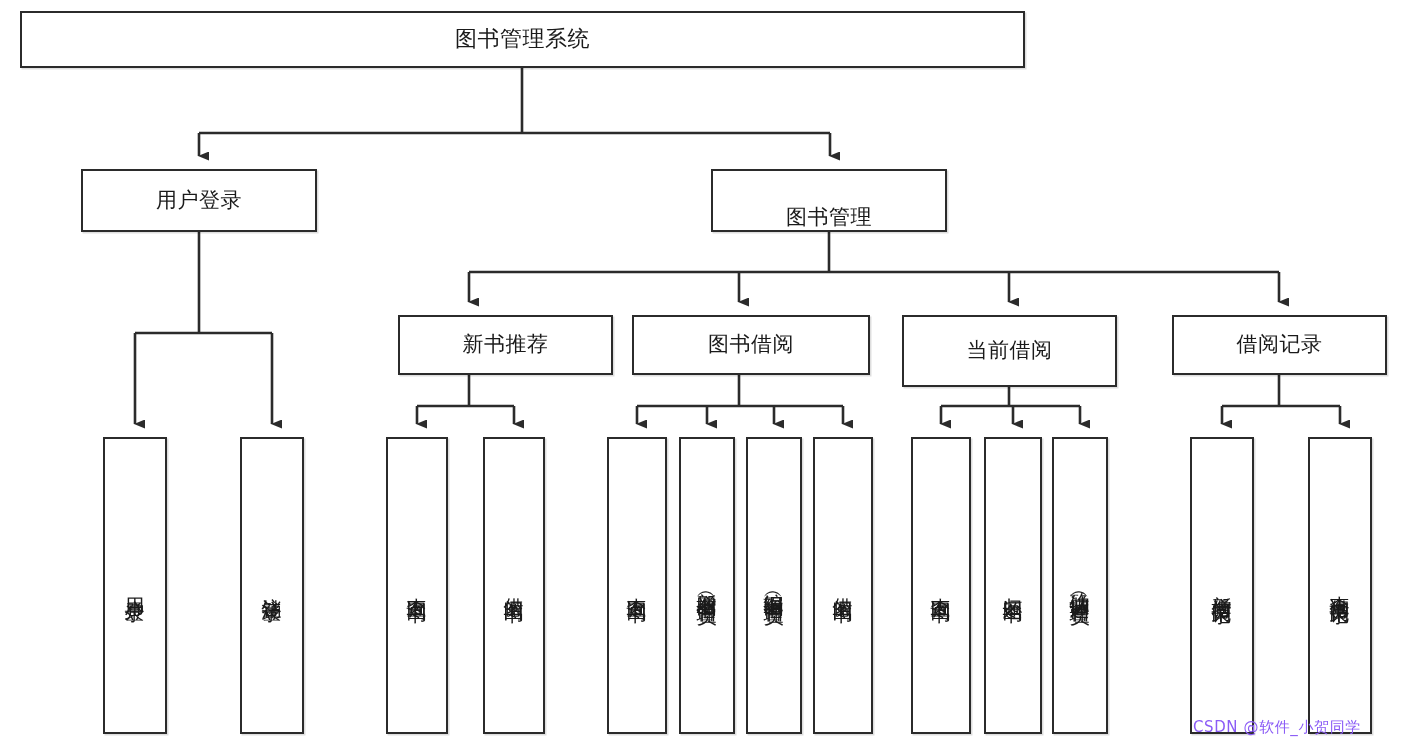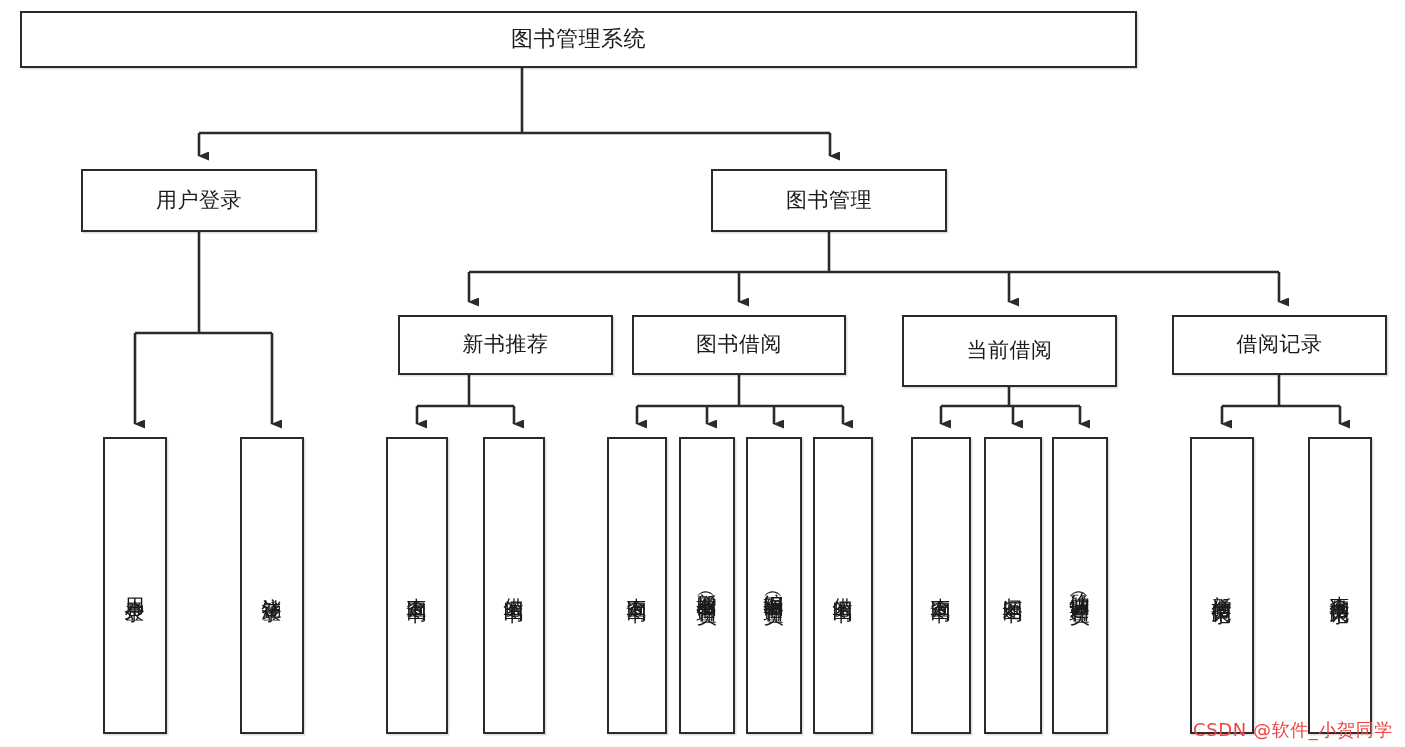--- a/index.html
+++ b/index.html
@@ -50,22 +50,22 @@
   .node.vert .label {
     writing-mode: vertical-rl;
     text-orientation: upright;
     font-size: 20px;
     letter-spacing: 2px;
     line-height: 1.0;
   }
   .node.root .label { font-size: 22px; }
   .watermark {
     position: absolute;
-    color: #ef4444;
-    font-size: 18px;
+    color: #8b5cf6;
+    font-size: 15px;
     white-space: nowrap;
     pointer-events: none;
     letter-spacing: 0.6px;
   }
 </style>
 </head>
 <body>
 
 <div id="diagram-root">
 
@@ -117,35 +117,35 @@
       <path d="M1013,406 L1013,424" marker-end="url(#arrowhead)"></path>
       <path d="M1080,406 L1080,424" marker-end="url(#arrowhead)"></path>
 
       <path d="M1279,375 L1279,406"></path>
       <path d="M1222,406 L1340,406"></path>
       <path d="M1222,406 L1222,424" marker-end="url(#arrowhead)"></path>
       <path d="M1340,406 L1340,424" marker-end="url(#arrowhead)"></path>
     </g>
   </svg>
 
-  <div class="node horiz root" style="left:20px; top:11px; width:1117px; height:57px;">
+  <div class="node horiz root" style="left:20px; top:11px; width:1005px; height:57px;">
     <span class="label">图书管理系统</span>
   </div>
 
   <div class="node horiz" style="left:81px; top:169px; width:236px; height:63px;">
     <span class="label">用户登录</span>
   </div>
-  <div class="node horiz" style="left:711px; top:169px; width:236px; height:63px;">
+  <div class="node horiz" style="left:711px; top:169px; width:236px; height:63px;align-items:flex-end;">
     <span class="label">图书管理</span>
   </div>
 
   <div class="node horiz" style="left:362px; top:315px; width:215px; height:60px;margin-left:36px;">
     <span class="label">新书推荐</span>
   </div>
-  <div class="node horiz" style="left:632px; top:315px; width:214px; height:60px;">
+  <div class="node horiz" style="left:632px; top:315px; width:238px; height:60px;">
     <span class="label">图书借阅</span>
   </div>
   <div class="node horiz" style="left:902px; top:315px; width:215px; height:72px;">
     <span class="label">当前借阅</span>
   </div>
   <div class="node horiz" style="left:1172px; top:315px; width:215px; height:60px;">
     <span class="label">借阅记录</span>
   </div>
 
   <div class="node vert" style="left:103px; top:437px; width:64px; height:297px;">

